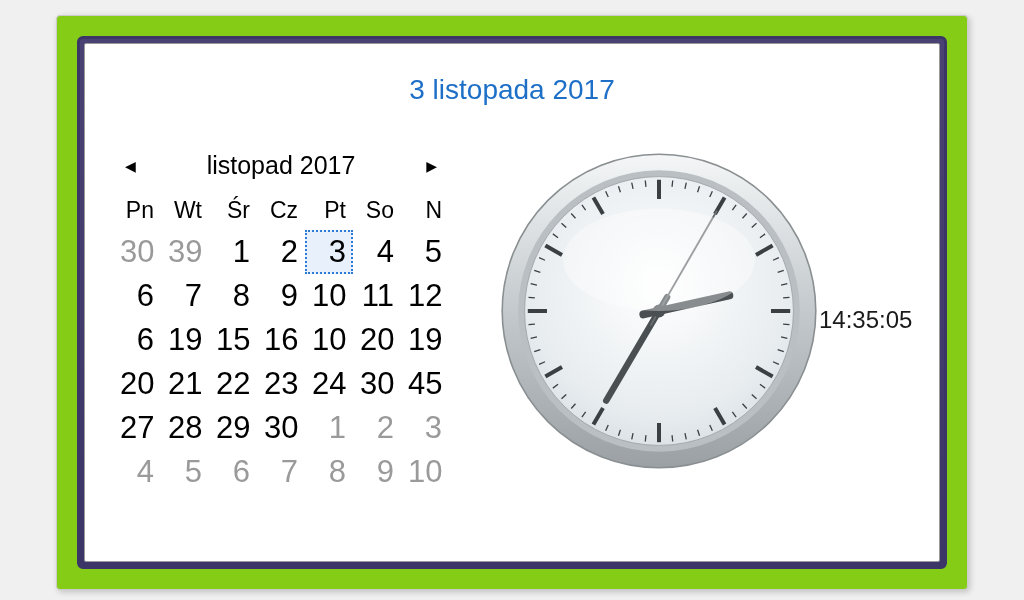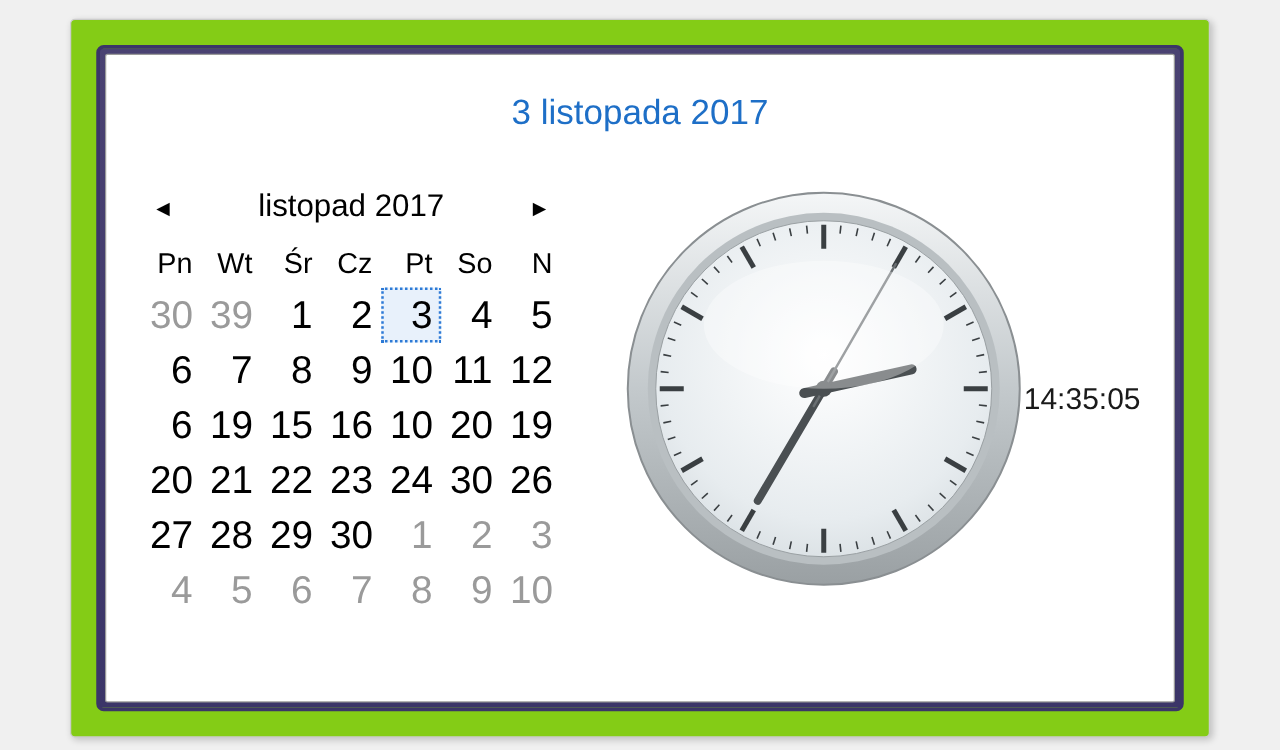--- a/index.html
+++ b/index.html
@@ -156,21 +156,21 @@
               <div class="cal-cell">16</div>
               <div class="cal-cell">10</div>
               <div class="cal-cell">20</div>
               <div class="cal-cell">19</div>
               <div class="cal-cell">20</div>
               <div class="cal-cell">21</div>
               <div class="cal-cell">22</div>
               <div class="cal-cell">23</div>
               <div class="cal-cell">24</div>
               <div class="cal-cell">30</div>
-              <div class="cal-cell">26</div>
+              <div class="cal-cell">45</div>
               <div class="cal-cell">27</div>
               <div class="cal-cell">28</div>
               <div class="cal-cell">29</div>
               <div class="cal-cell">30</div>
               <div class="cal-cell out">1</div>
               <div class="cal-cell out">2</div>
               <div class="cal-cell out">3</div>
               <div class="cal-cell out">4</div>
               <div class="cal-cell out">5</div>
               <div class="cal-cell out">6</div>

